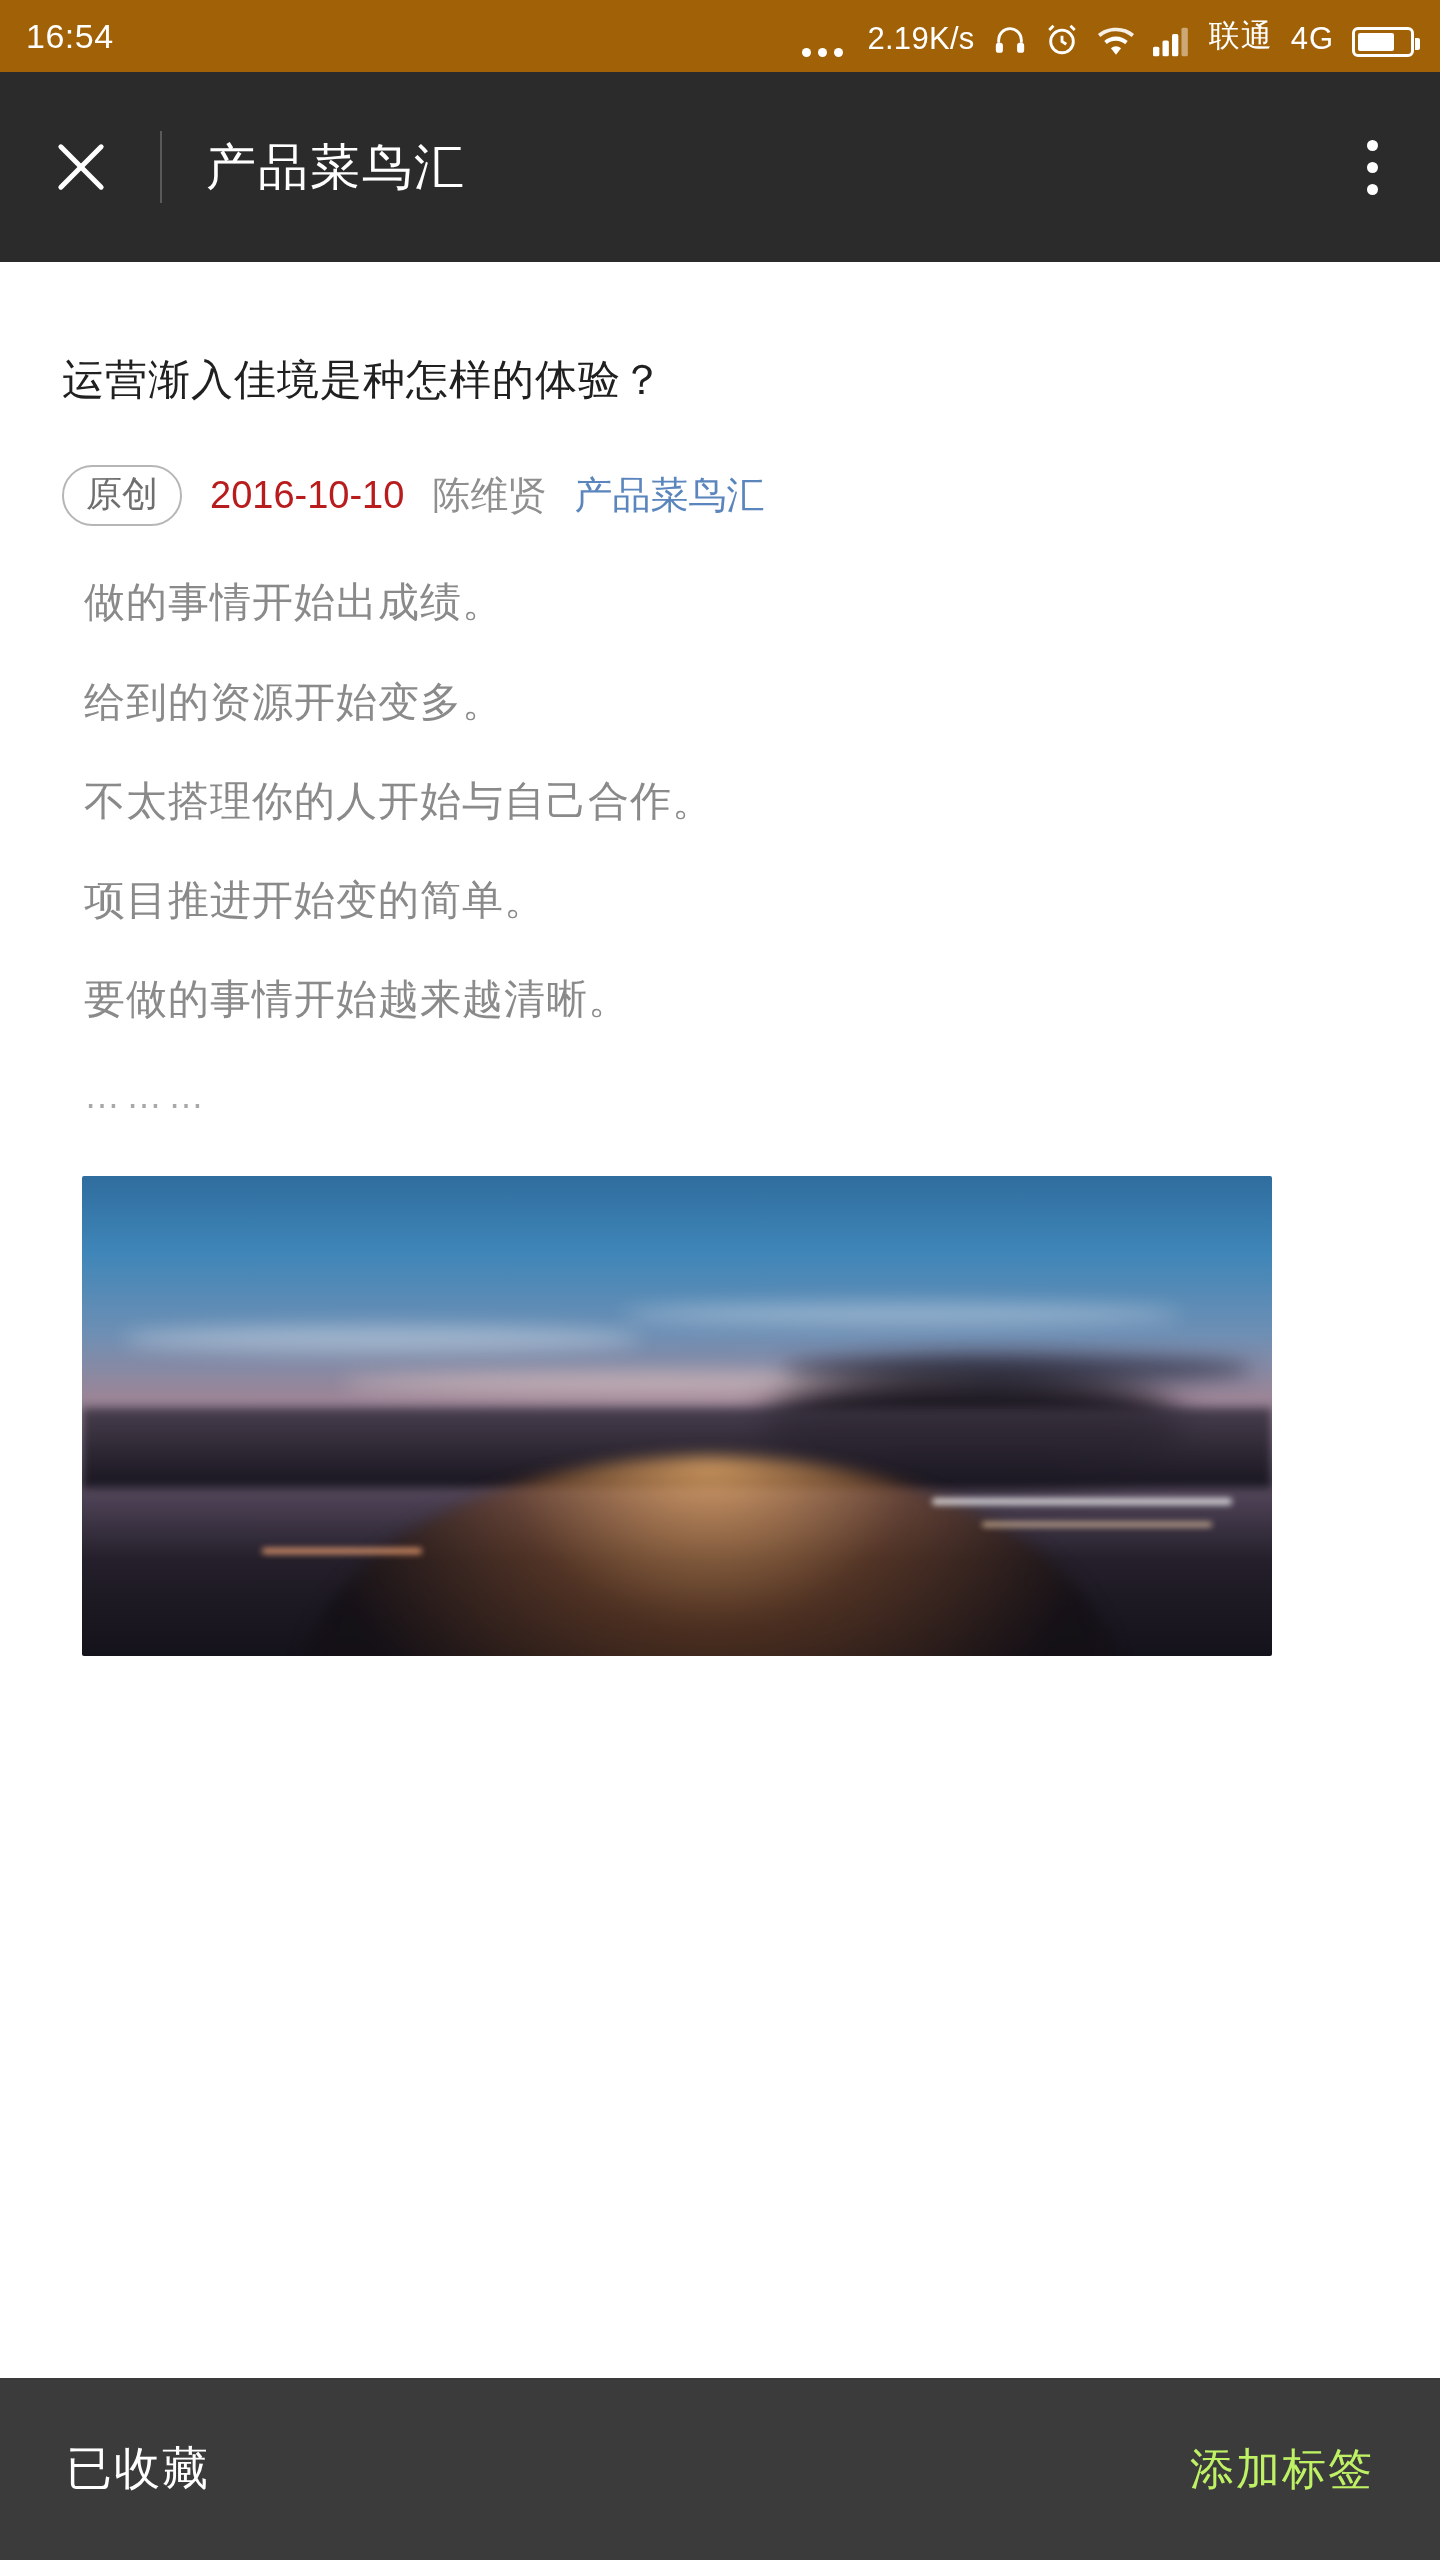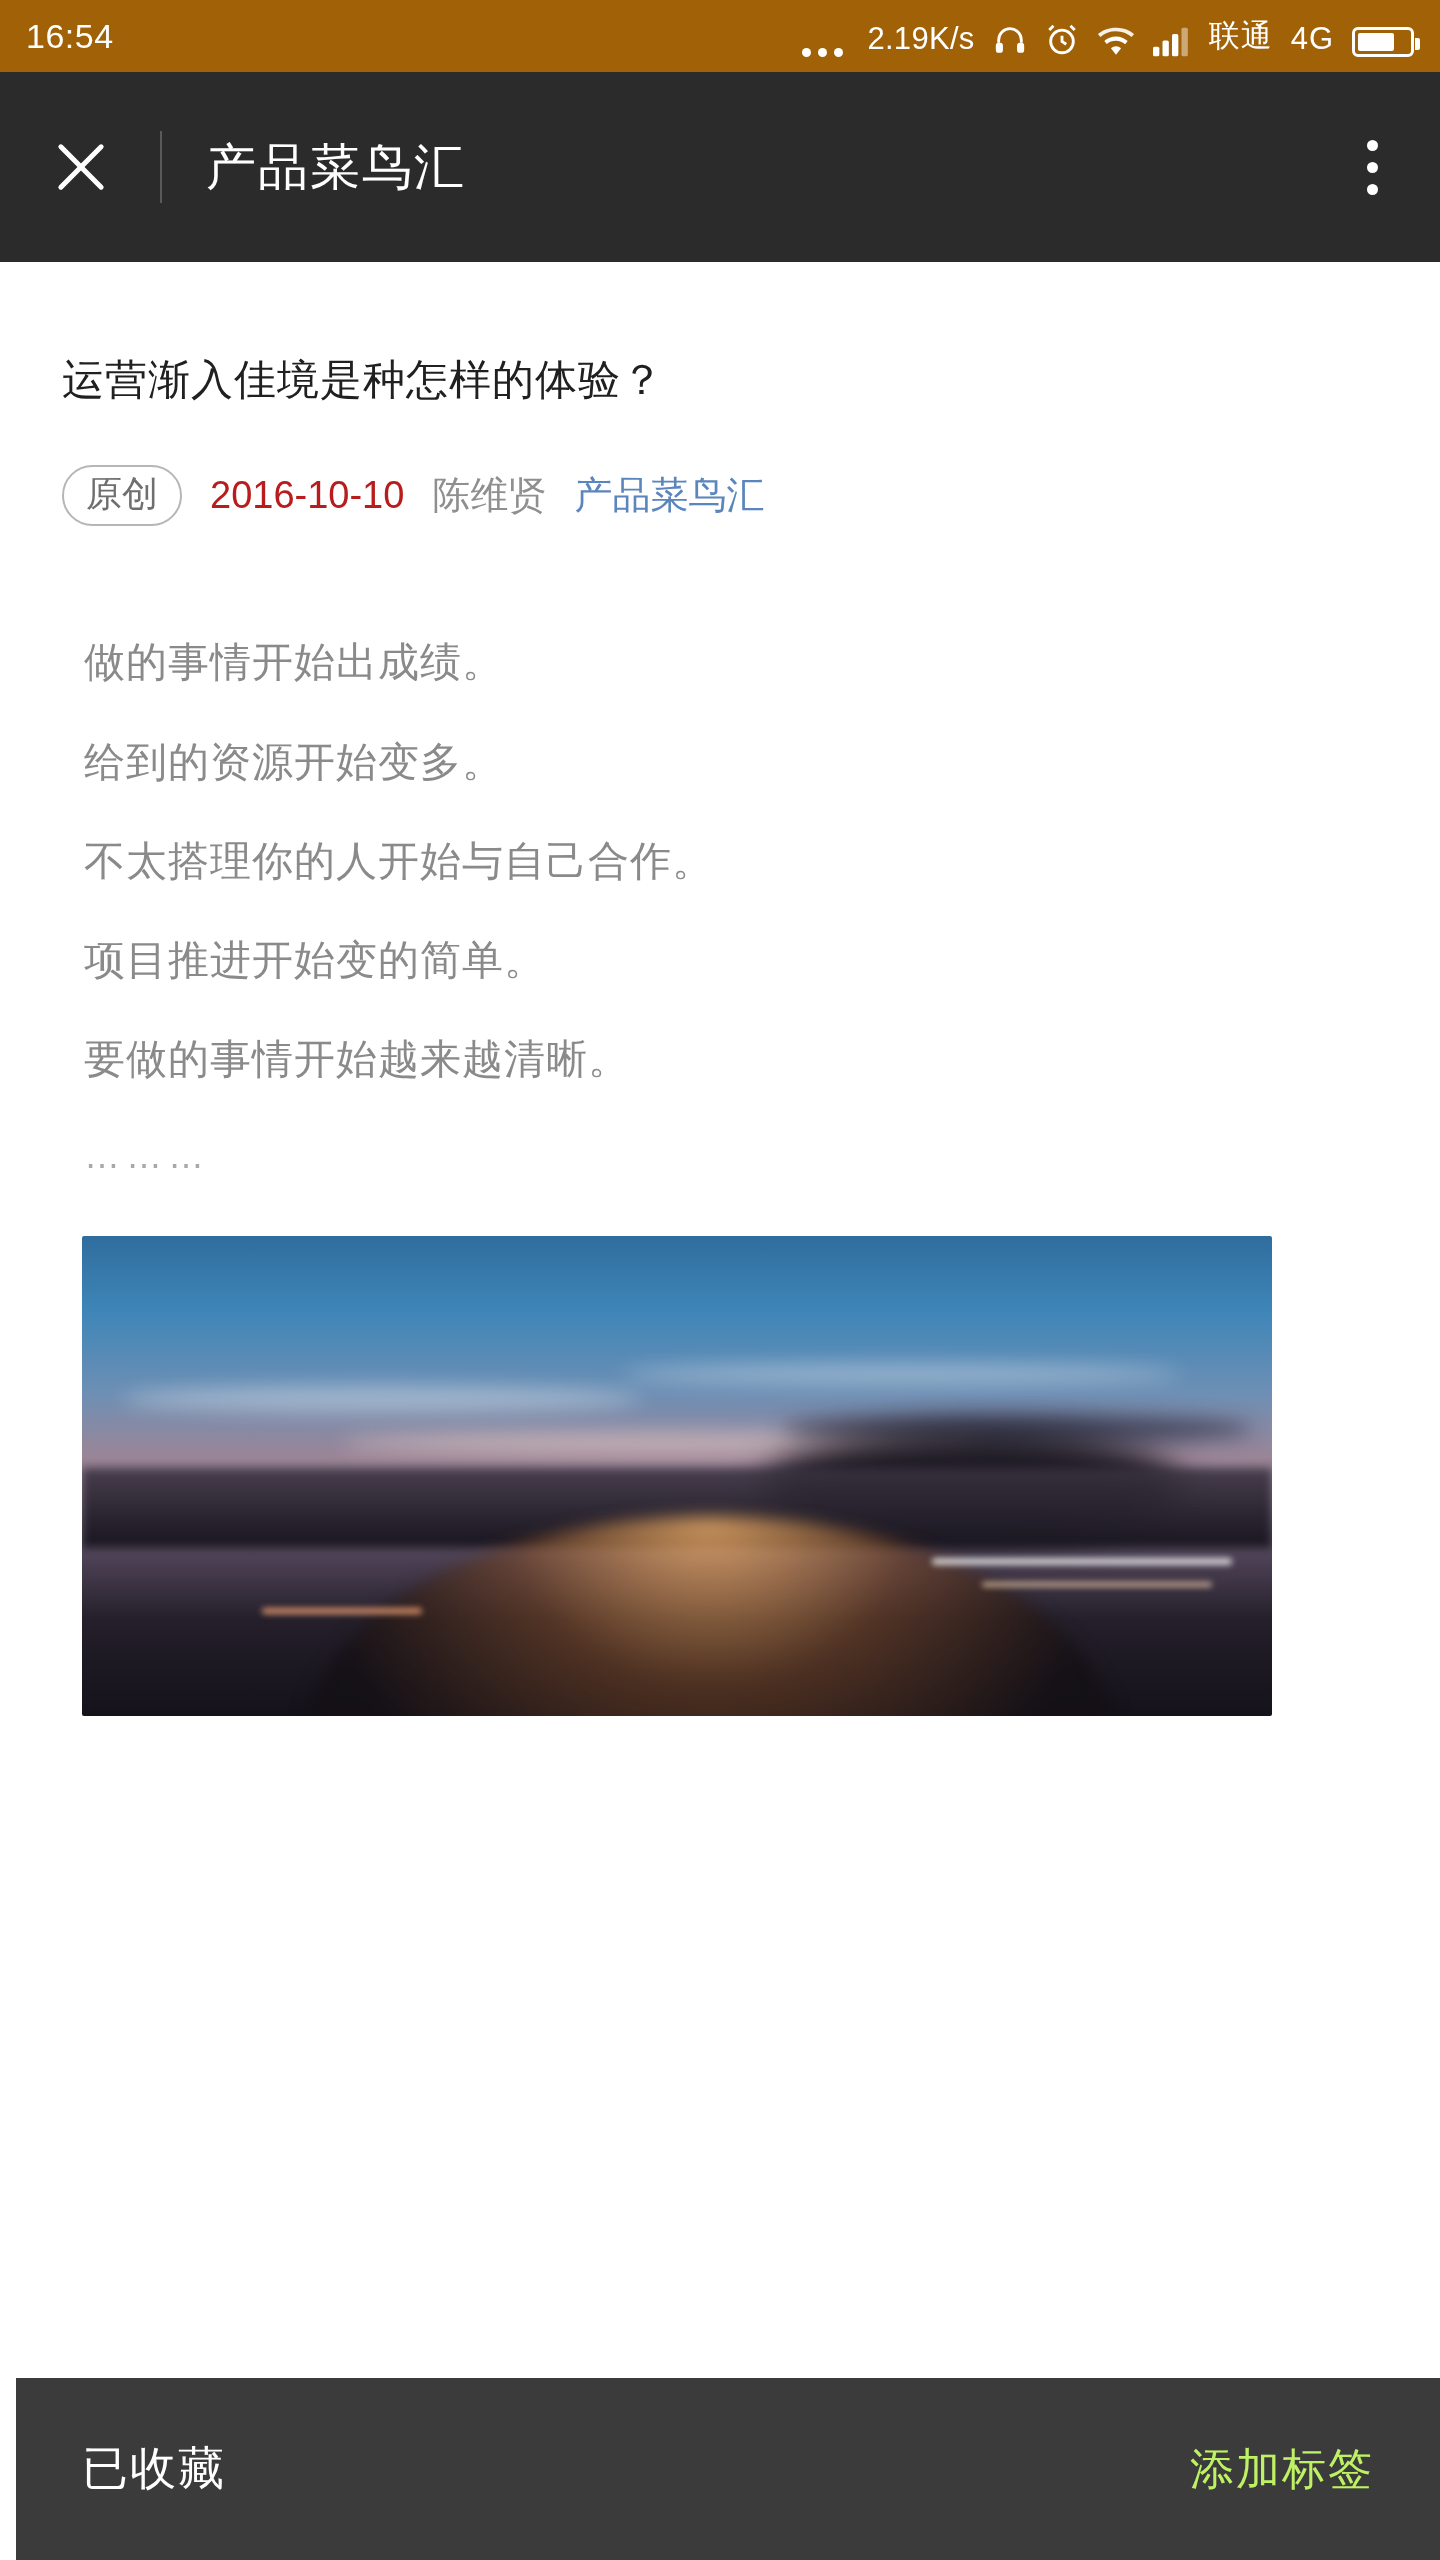--- a/index.html
+++ b/index.html
@@ -173,21 +173,21 @@
     padding: 9px 22px 12px;
     color: #6f6f6f;
     font-size: 36px;
     line-height: 1;
   }
   .meta-date { color: #b91c1c; }
   .meta-author { color: #8f8f8f; }
   .meta-account { color: #5b86bd; }
 
   .body-text {
-    margin-top: 112px;
+    margin-top: 52px;
     padding-left: 22px;
   }
   .body-text p {
     margin: 0 0 50px 0;
     font-size: 41px;
     line-height: 1.2;
     color: #8a8a8a;
     letter-spacing: 1px;
   }
   .body-text p.dots {
@@ -258,21 +258,21 @@
     filter: blur(3px);
     border-radius: 6px;
   }
   .article-image .s1 { right: 40px; top: 322px; width: 300px; height: 7px; }
   .article-image .s2 { right: 60px; top: 346px; width: 230px; height: 5px; background: rgba(255,220,180,0.7); }
   .article-image .s3 { left: 180px; top: 372px; width: 160px; height: 6px; background: rgba(255,170,120,0.8); }
 
   
   .bottom-bar {
     position: absolute;
-    left: 16px; right: 0; bottom: 0;
+    left: 0; right: 0; bottom: 0;
     height: 182px;
     background: #3b3b3b;
     display: flex;
     align-items: center;
     padding: 0 66px;
     box-sizing: border-box;
     color: #ffffff;
     margin-top: 28px;
   }
   .fav-label {

